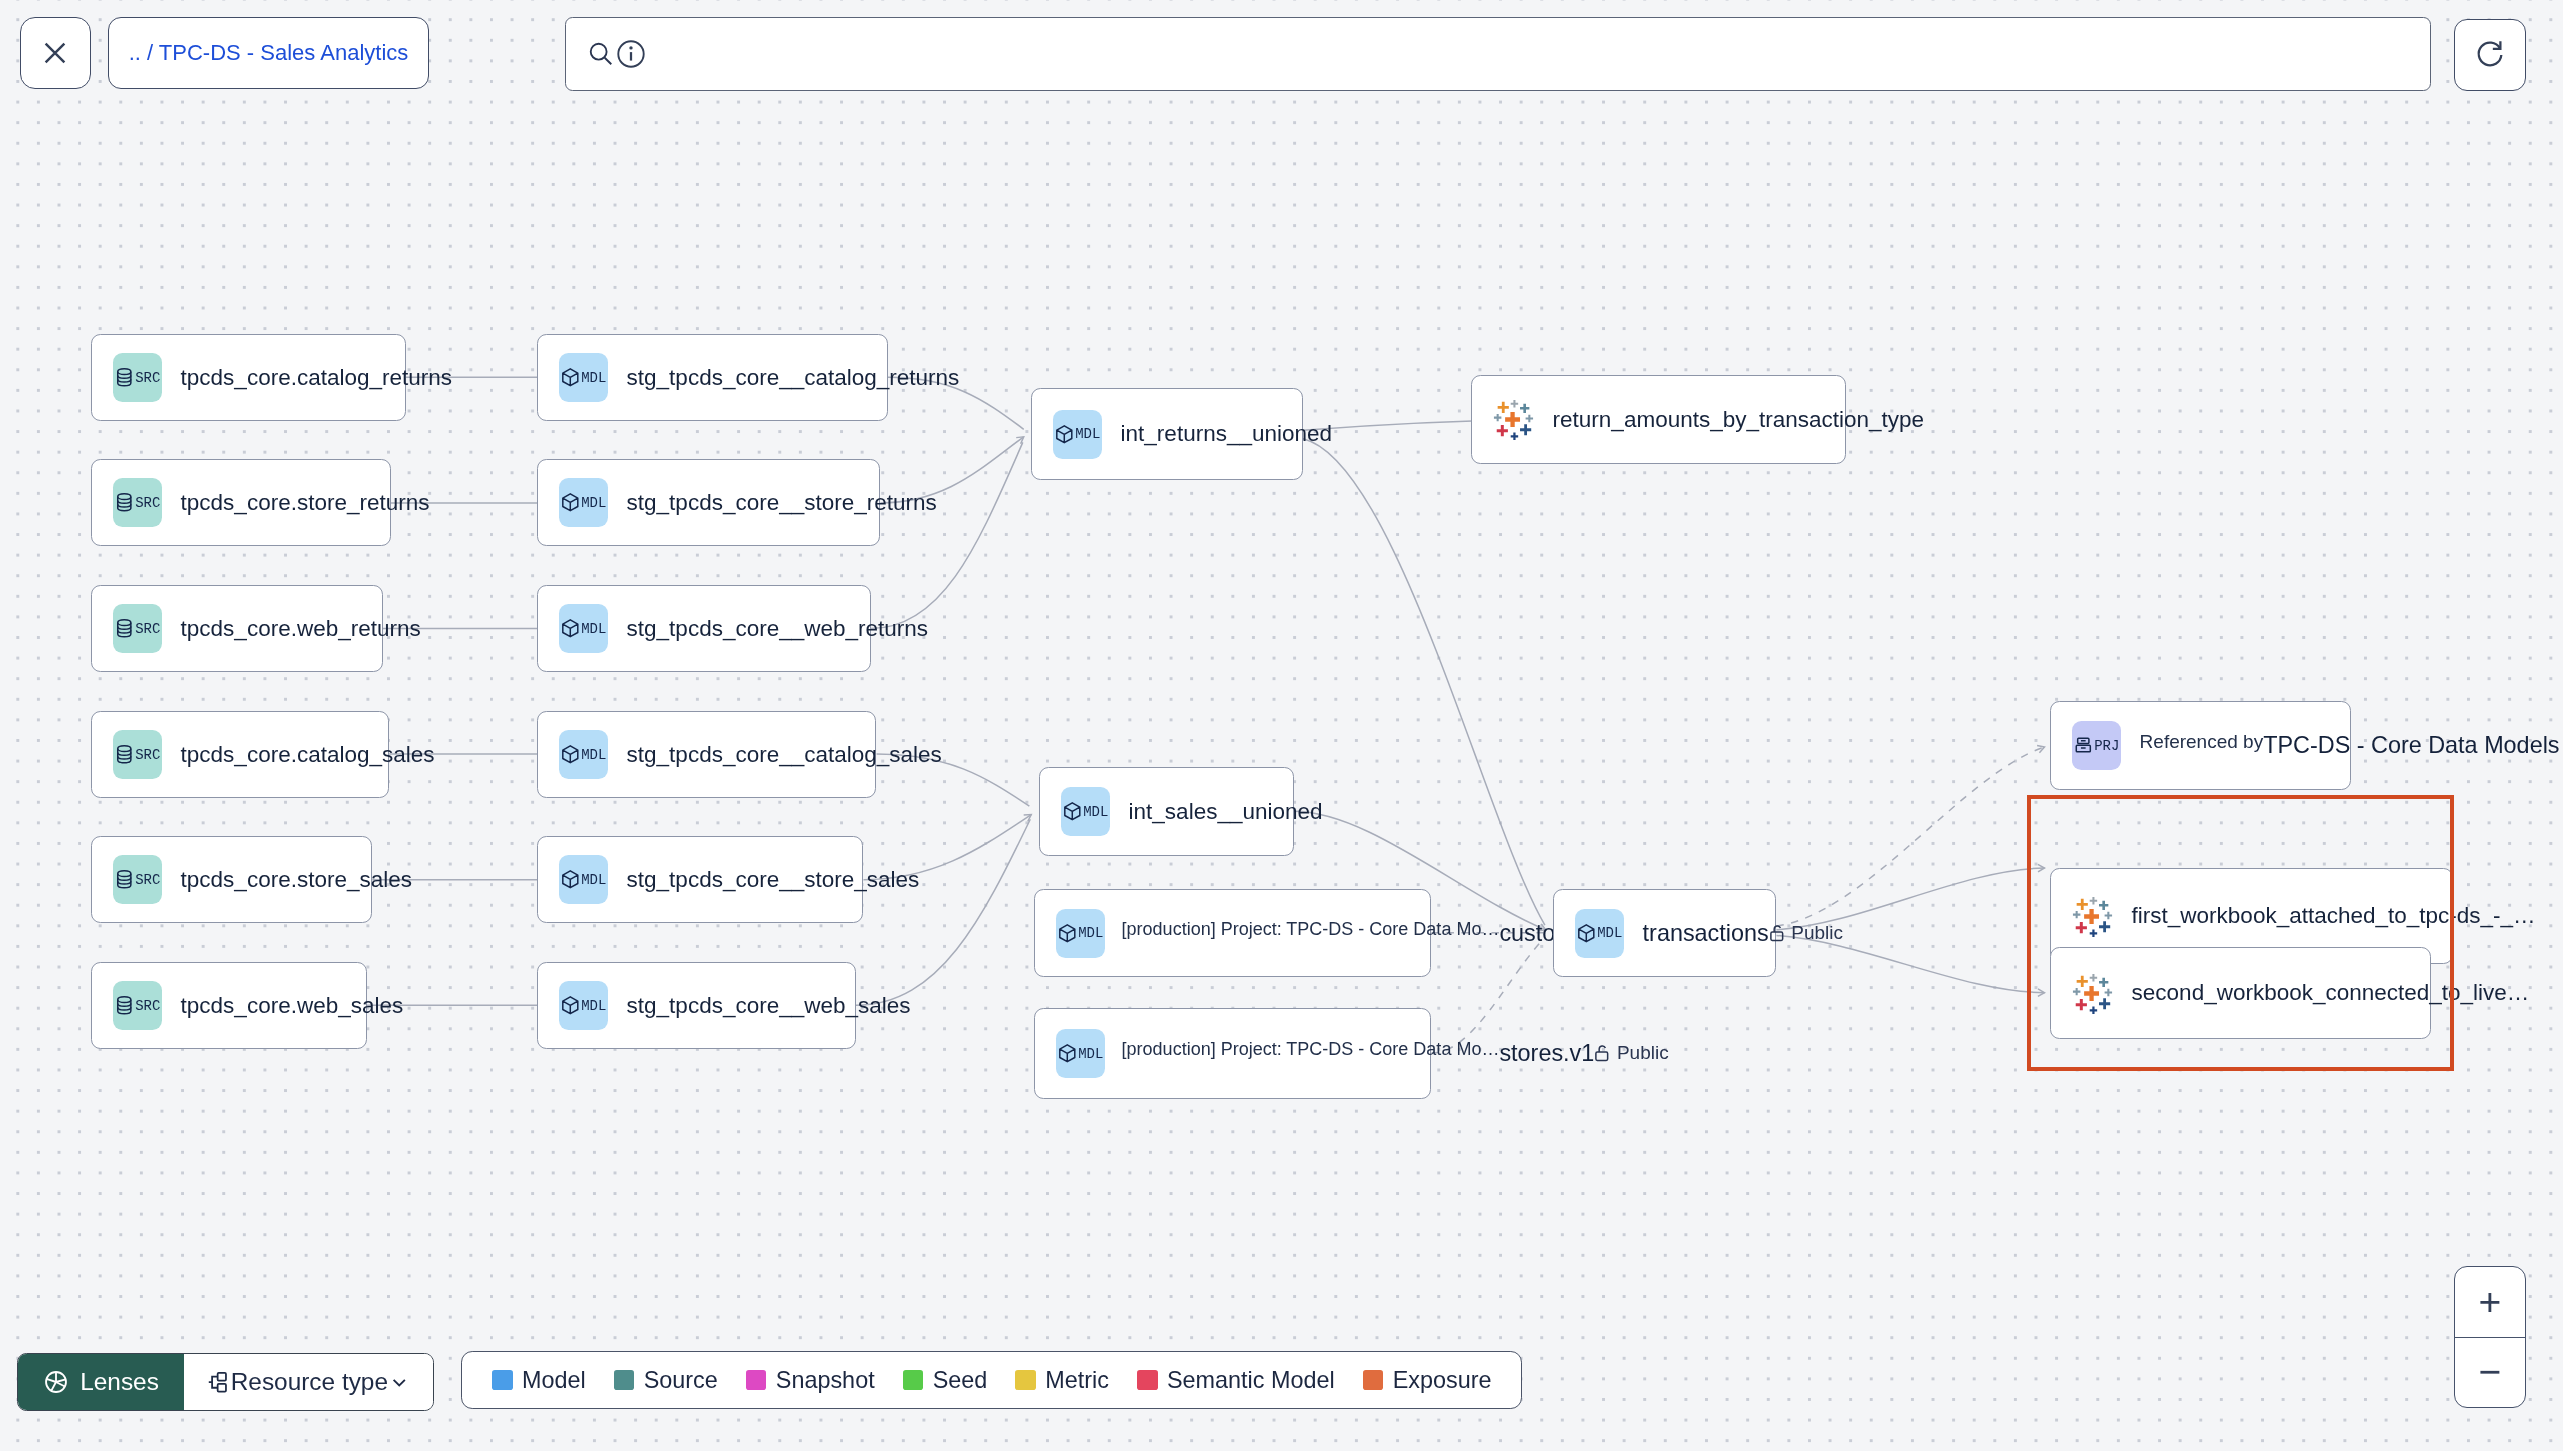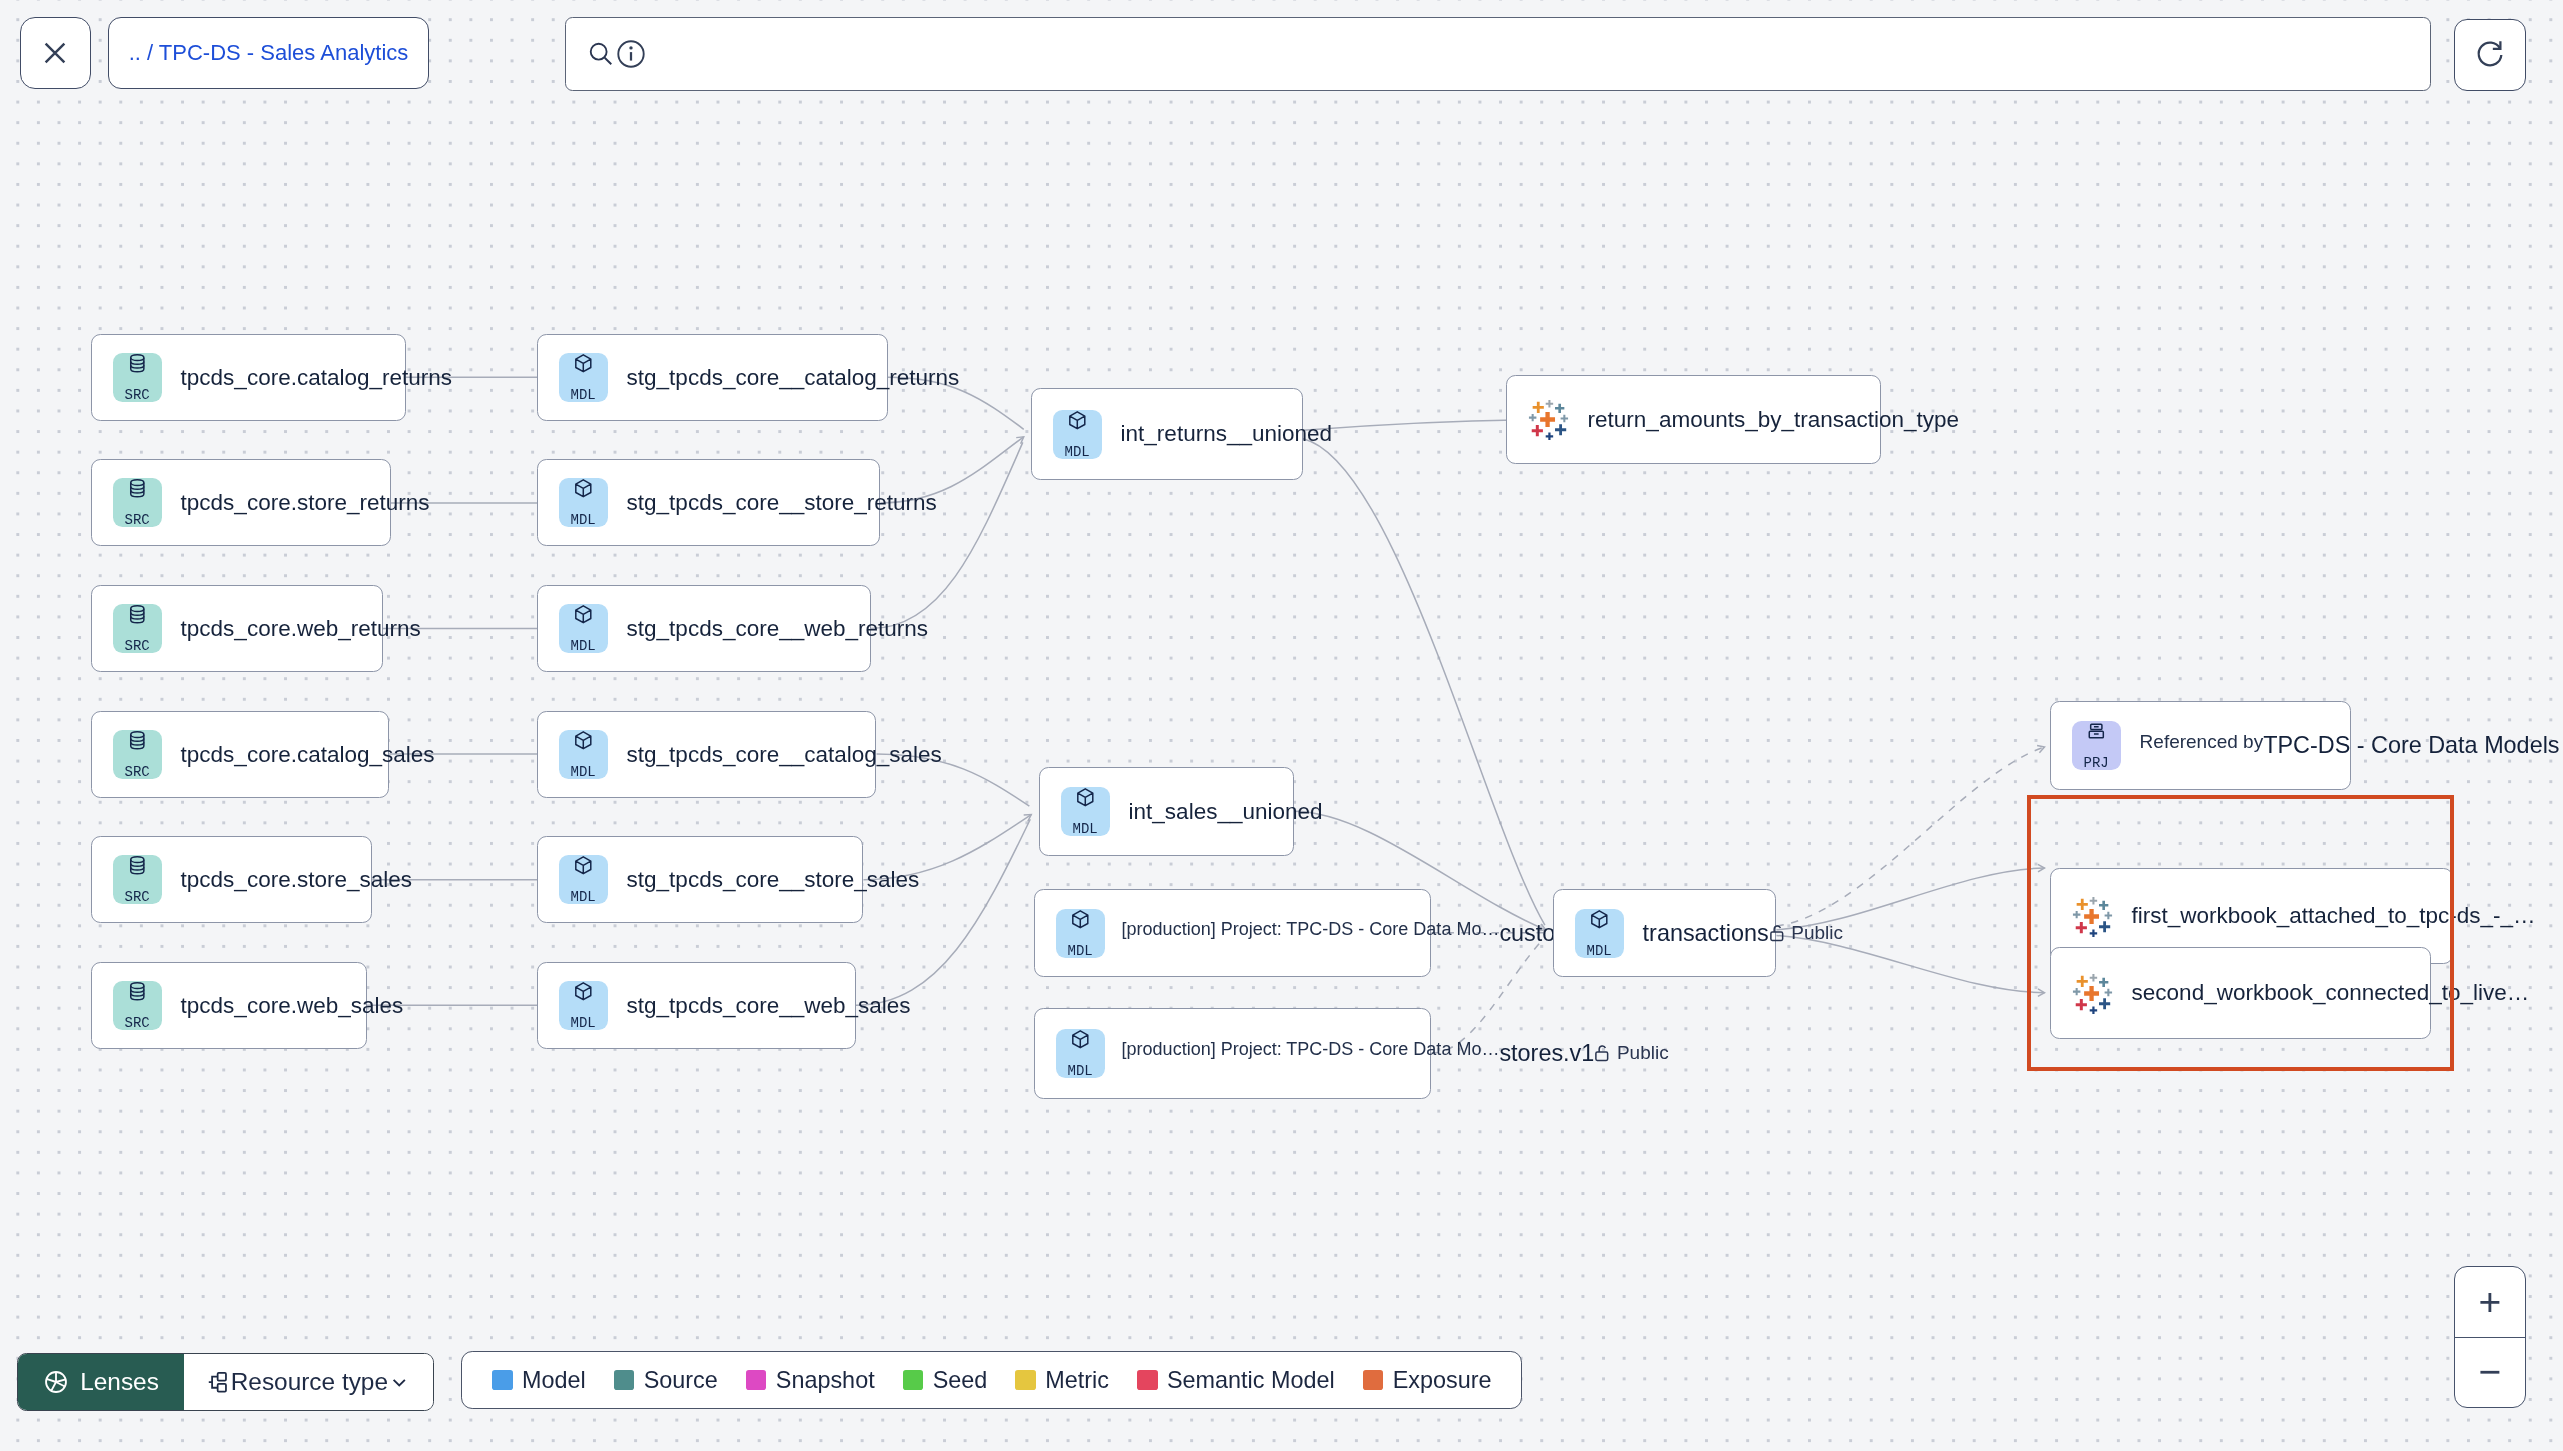--- a/index.html
+++ b/index.html
@@ -21,22 +21,22 @@
              border:1.9px solid #5b6477;border-radius:7.5px;box-sizing:border-box;
              display:flex;align-items:center;padding:0 20.6px;}
   #searchbar input{flex:1;border:none;outline:none;font-size:25px;color:#1c2740;
                    font-family:"Liberation Sans",sans-serif;background:transparent;margin-left:15px;}
   #refresh-btn{left:2454px;top:19px;width:72px;height:72px;}
   
   .node{position:absolute;background:#fff;border:1.4px solid #8d95a8;border-radius:9.4px;
         box-sizing:border-box;display:flex;align-items:center;gap:19px;padding:0 20.6px;
         z-index:2;cursor:pointer;}
   .node .label{font-size:22.5px;color:#16233b;white-space:nowrap;}
-  .badge{flex:0 0 auto;width:49px;height:49px;border-radius:9.4px;display:flex;flex-direction:column;
-         align-items:center;justify-content:space-between;gap:0.9px;}
+  .badge{flex:0 0 auto;width:49px;height:49px;border-radius:9.4px;display:flex;flex-direction:row;
+         align-items:center;justify-content:center;gap:0.9px;}
   .badge .badge-label{font-family:"Liberation Mono",monospace;font-size:14px;font-weight:500;color:#14264a;line-height:14px;}
   .badge-src{background:#abdfd8;}
   .badge-mdl{background:#b5ddf8;}
   .badge-prj{background:#c4c9f6;}
   .node-lines{display:flex;flex-direction:row;justify-content:center;line-height:1.3;}
   .proj-line{font-size:18px;color:#23304a;white-space:nowrap;}
   .name-line{font-size:23.4px;font-weight:500;color:#14213a;white-space:nowrap;}
   .access-line{font-size:19px;color:#2a3550;display:flex;align-items:center;gap:6.6px;}
   .small-title{font-size:19px;color:#23304a;white-space:nowrap;}
   
@@ -346,21 +346,21 @@
     <span class="access-line">
       <svg width="16" height="18" viewBox="0 0 17 19">
           <rect x="2" y="8.5" width="12.5" height="9" rx="1.5" stroke="#2a3550" stroke-width="1.6" fill="none"></rect>
           <path d="M5.5 8.5 V5.5 A3.4 3.4 0 0 1 12.1 4.3" stroke="#2a3550" stroke-width="1.6" fill="none"></path>
         </svg>
       <span>Public</span>
     </span>
   </div>
 </div>
 
-<div class="node" style="left:1506px;top:375px;width:375px;height:89px">
+<div class="node" style="left:1471px;top:375px;width:375px;height:89px">
   <svg class="tbl-icon" width="41" height="41" viewBox="0 0 44 44">
     <g fill="none" stroke-linecap="butt">
       <path d="M5,9 h12 M11,3 v12" stroke="#e9912c" stroke-width="3"></path>
       <path d="M19,5 h8 M23,1 v8" stroke="#9aa5ad" stroke-width="2.2"></path>
       <path d="M29,10 h10 M34,5 v10" stroke="#5c879b" stroke-width="2.8"></path>
       <path d="M1,20 h8 M5,16 v8" stroke="#7f98a8" stroke-width="2.2"></path>
       <path d="M13,22 h16 M21,14 v16" stroke="#e8762d" stroke-width="4.6"></path>
       <path d="M35,21 h8 M39,17 v8" stroke="#7f98a8" stroke-width="2.2"></path>
       <path d="M4,34 h12 M10,28 v12" stroke="#d0374a" stroke-width="3.2"></path>
       <path d="M19,40 h8 M23,36 v8" stroke="#1f447e" stroke-width="2.4"></path>

